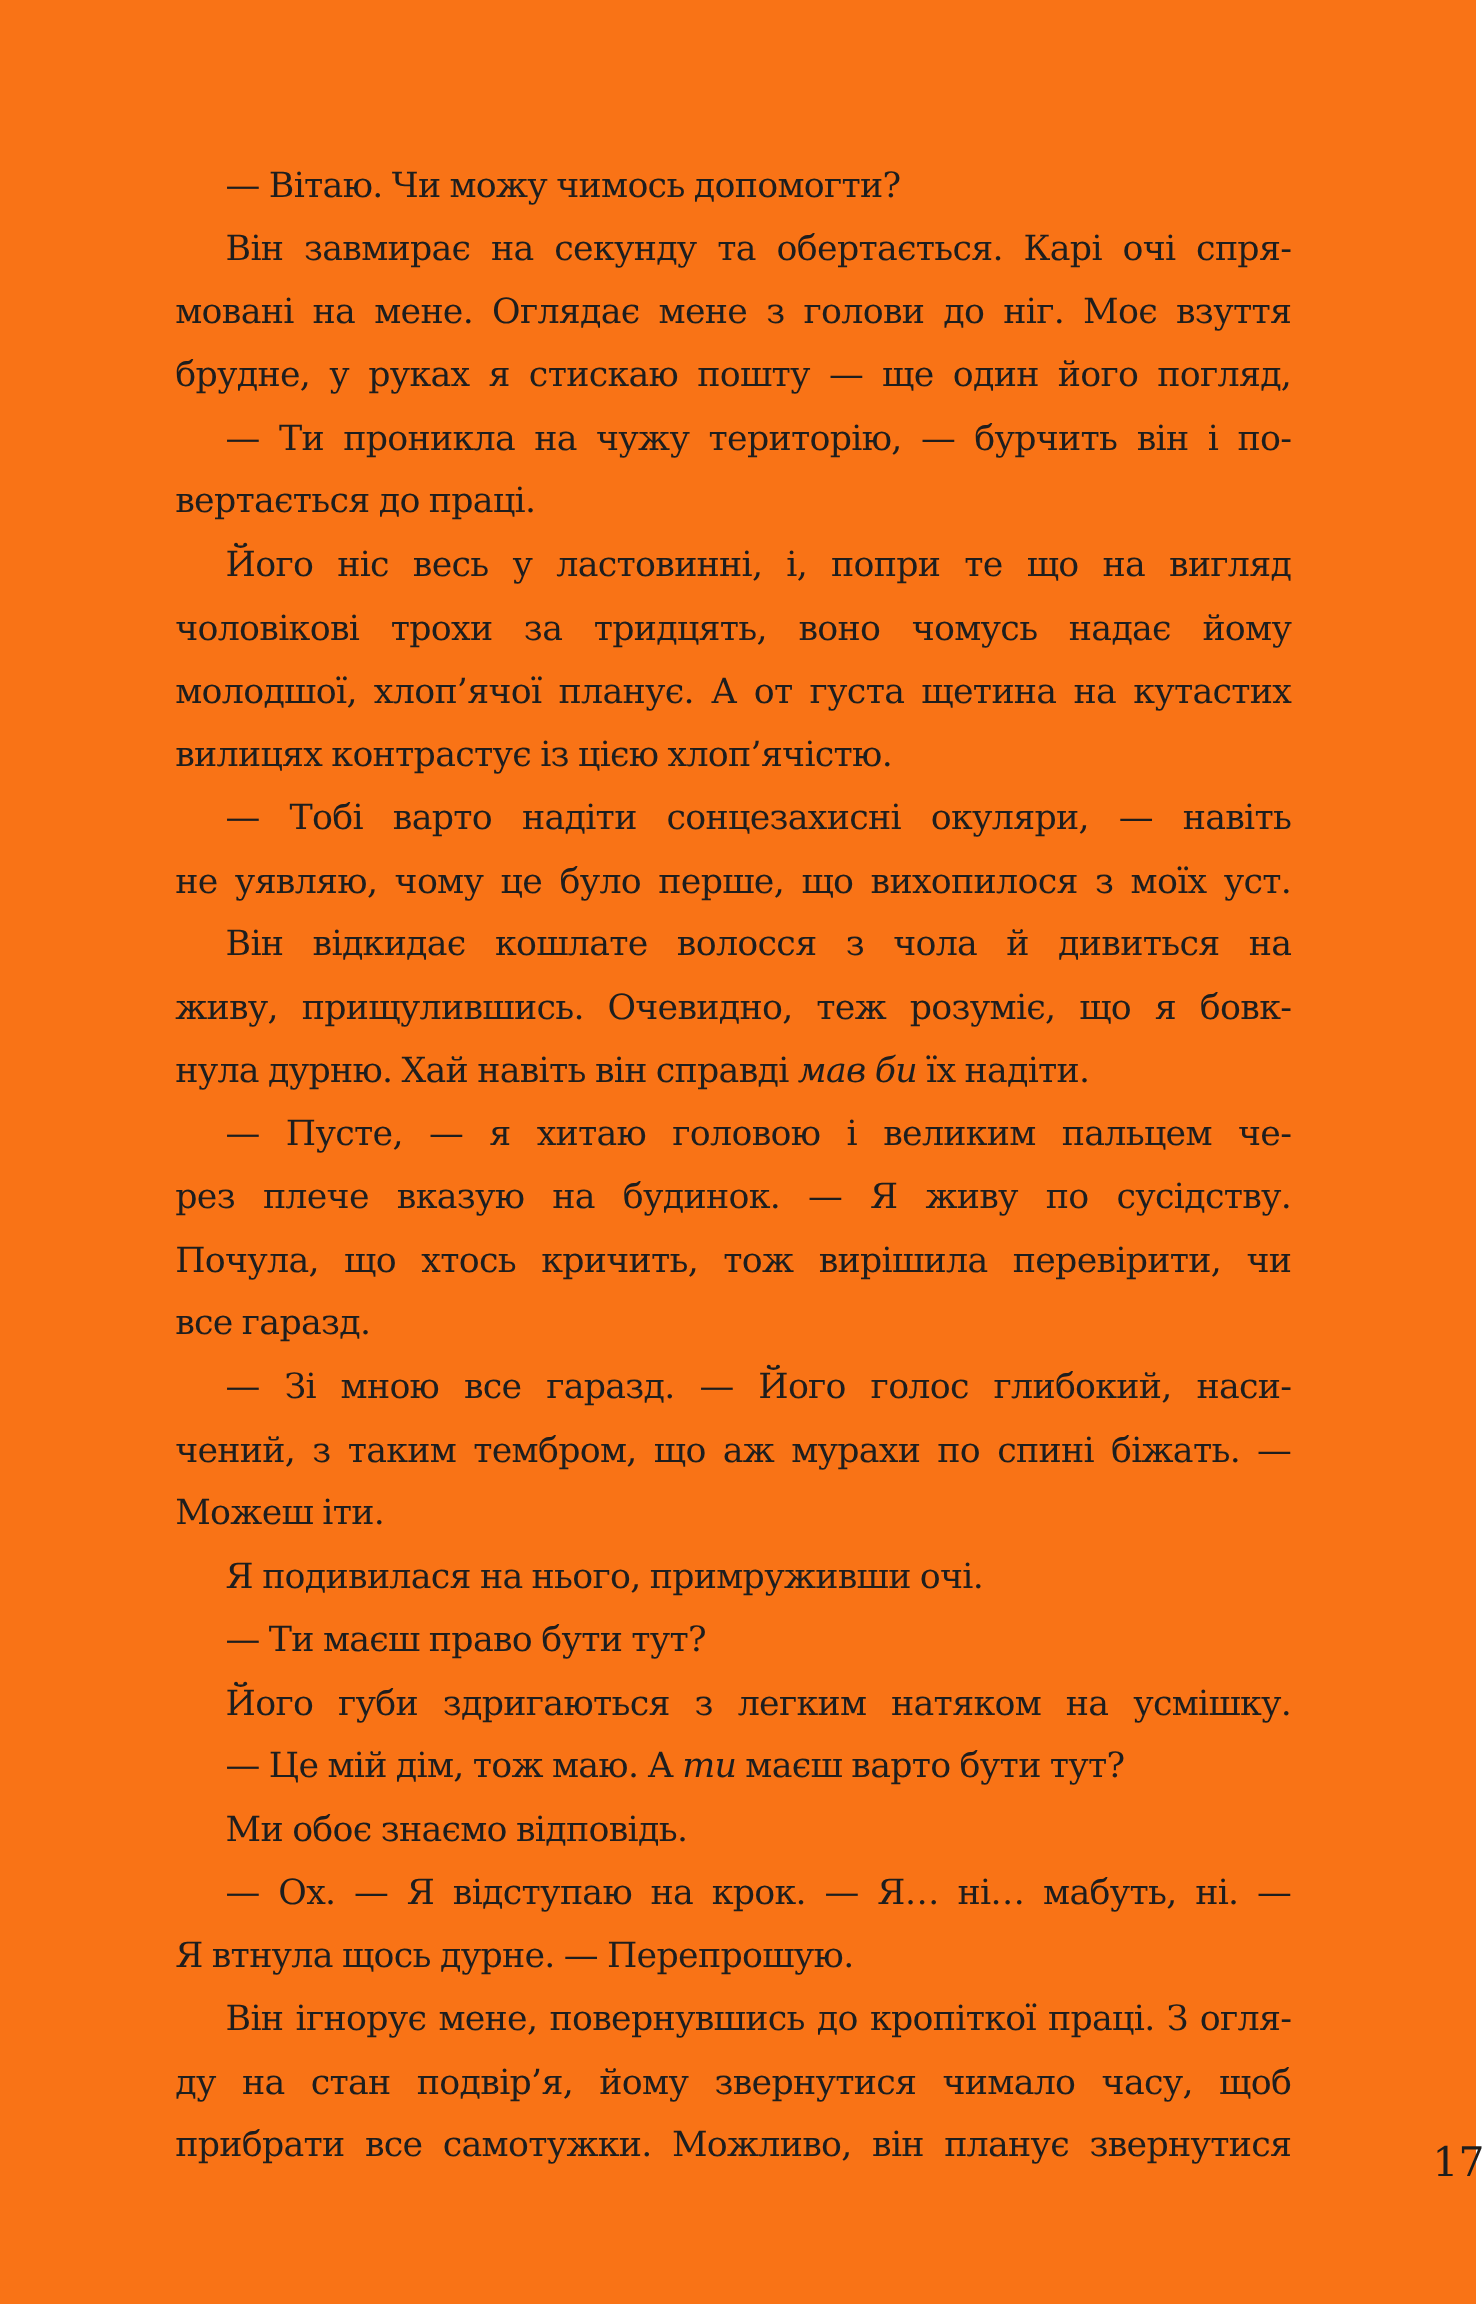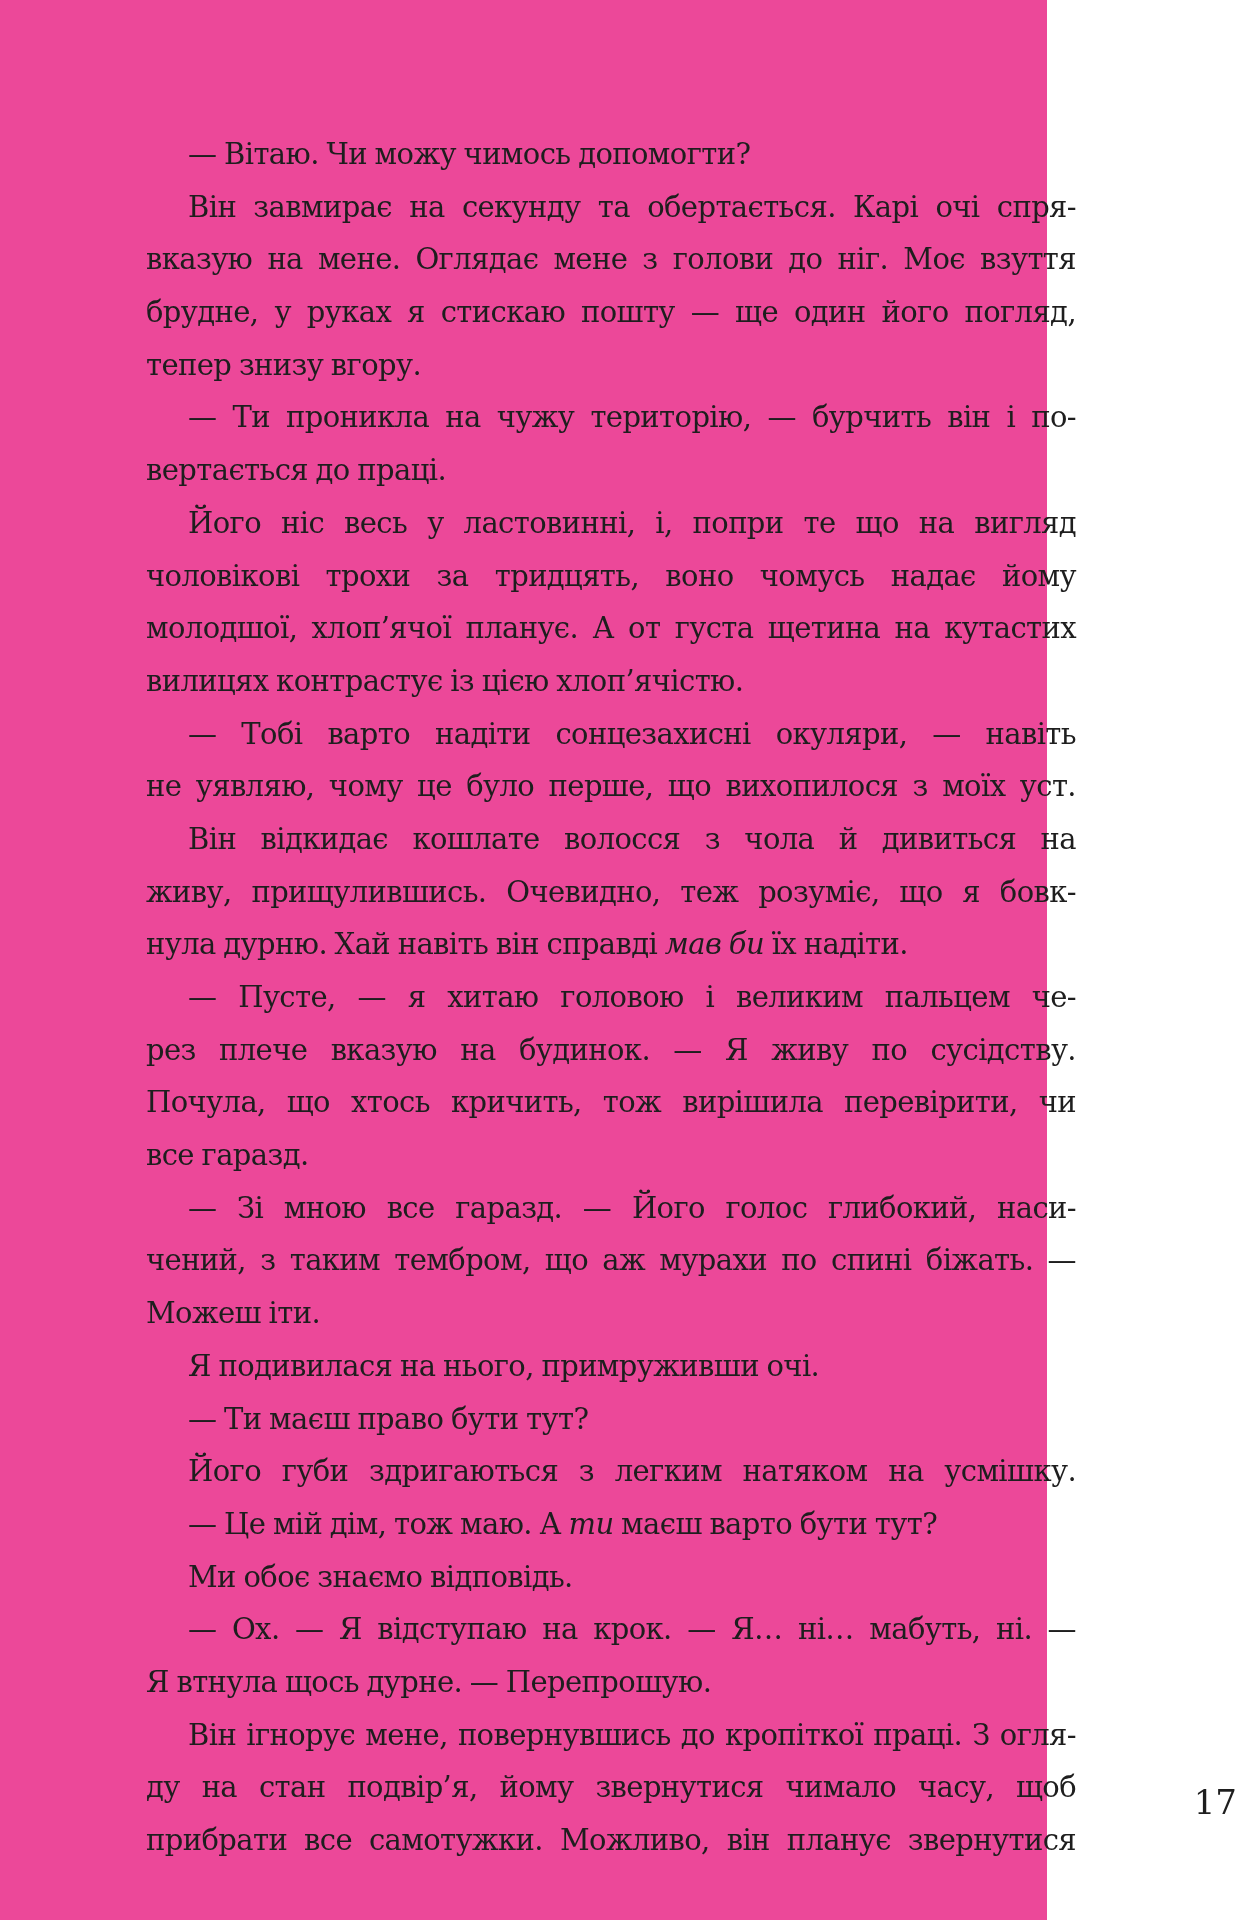--- a/index.html
+++ b/index.html
@@ -11,23 +11,23 @@
       width: 1237px;
       height: 1920px;
       position: relative;
       overflow: hidden;
       font-family: "DejaVu Serif", "Liberation Serif", serif;
       color: #1e1e1e;
     }
     .page {
       position: absolute;
       left: 0; top: 0;
-      width: 1047px;
+      width: 1230px;
       height: 1920px;
-      background: #ec4899;
+      background: #f97316;
     }
     .text-block {
       position: absolute;
       left: 146px;
       top: 128px;
       width: 930px;
     }
     .line {
       display: block;
       height: 52.7px;
@@ -59,23 +59,22 @@
       color: #1e1e1e;
     }
   </style>
 </head>
 <body>
 
 <div class="page">
   <div class="text-block" id="text-block">
       <span class="line indent" style="display: block;">— Вітаю. Чи можу чимось допомогти?</span>
       <span class="line indent justify" style="display: block;">Він завмирає на секунду та обертається. Карі очі спря-</span>
-      <span class="line justify" style="display: block;">вказую на мене. Оглядає мене з голови до ніг. Моє взуття</span>
+      <span class="line justify" style="display: block;">мовані на мене. Оглядає мене з голови до ніг. Моє взуття</span>
       <span class="line justify" style="display: block;">брудне, у руках я стискаю пошту — ще один його погляд,</span>
-      <span class="line" style="display: block;">тепер знизу вгору.</span>
       <span class="line indent justify" style="display: block;">— Ти проникла на чужу територію, — бурчить він і по-</span>
       <span class="line" style="display: block;">вертається до праці.</span>
       <span class="line indent justify" style="display: block;">Його ніс весь у ластовинні, і, попри те що на вигляд</span>
       <span class="line justify" style="display: block;">чоловікові трохи за тридцять, воно чомусь надає йому</span>
       <span class="line justify" style="display: block;">молодшої, хлоп’ячої планує. А от густа щетина на кутастих</span>
       <span class="line" style="display: block;">вилицях контрастує із цією хлоп’ячістю.</span>
       <span class="line indent justify" style="display: block;">— Тобі варто надіти сонцезахисні окуляри, — навіть</span>
       <span class="line justify" style="display: block;">не уявляю, чому це було перше, що вихопилося з моїх уст.</span>
       <span class="line indent justify" style="display: block;">Він відкидає кошлате волосся з чола й дивиться на</span>
       <span class="line justify" style="display: block;">живу, прищулившись. Очевидно, теж розуміє, що я бовк-</span>

